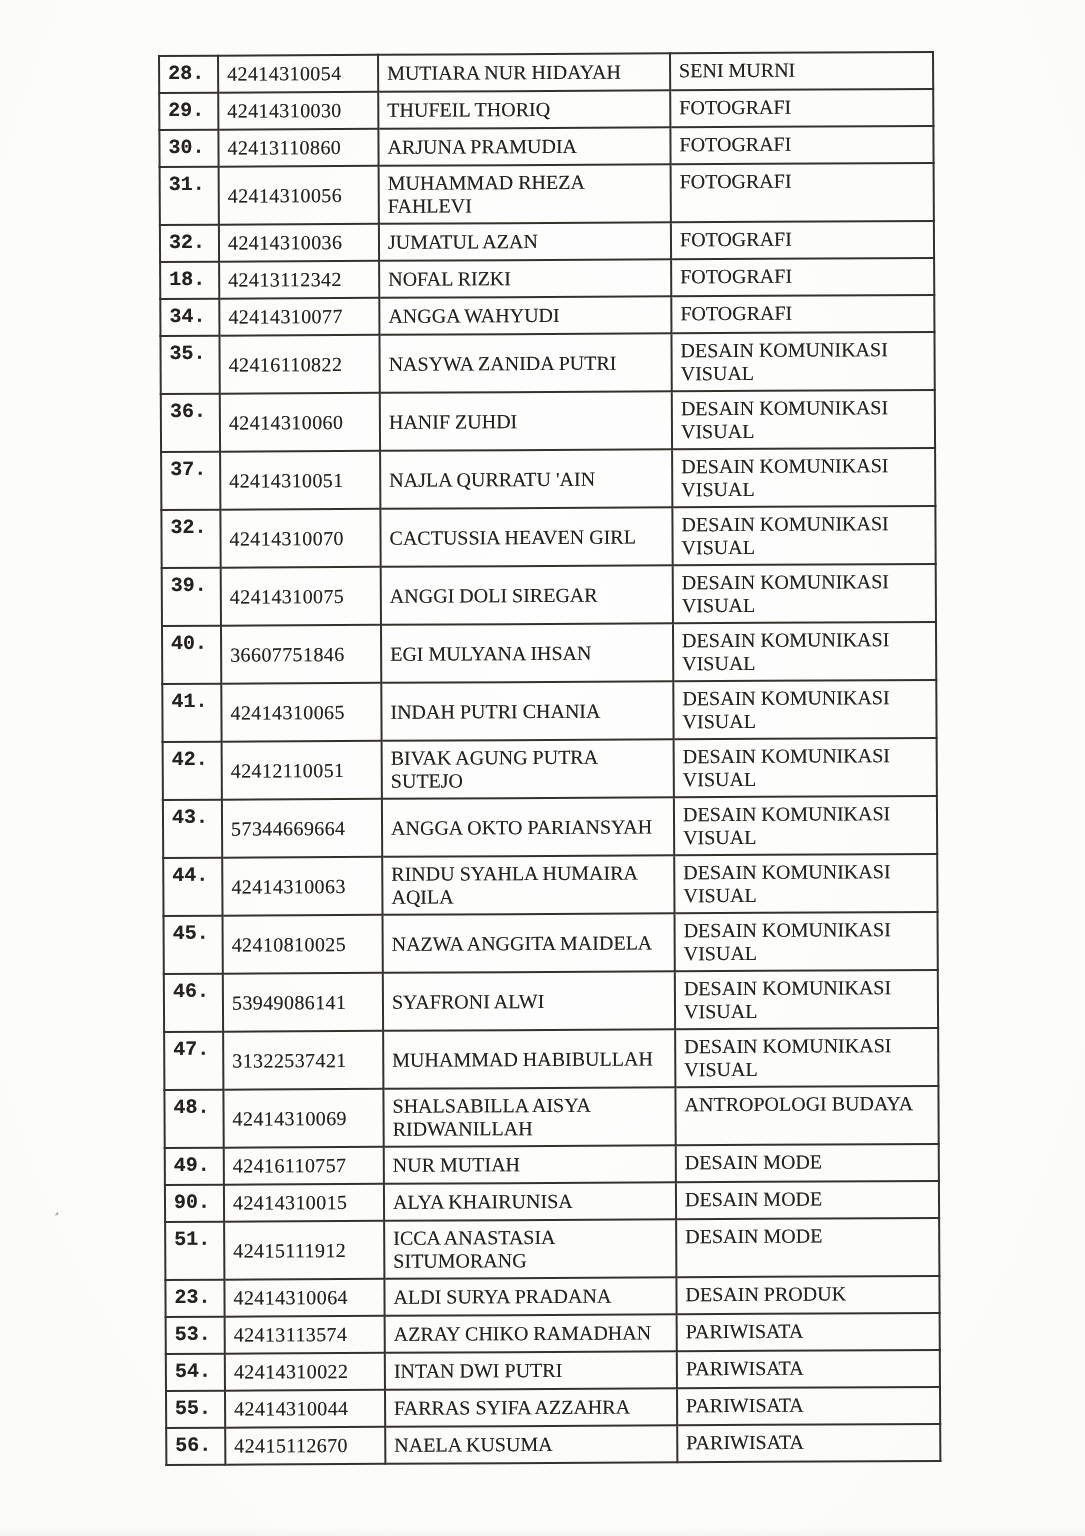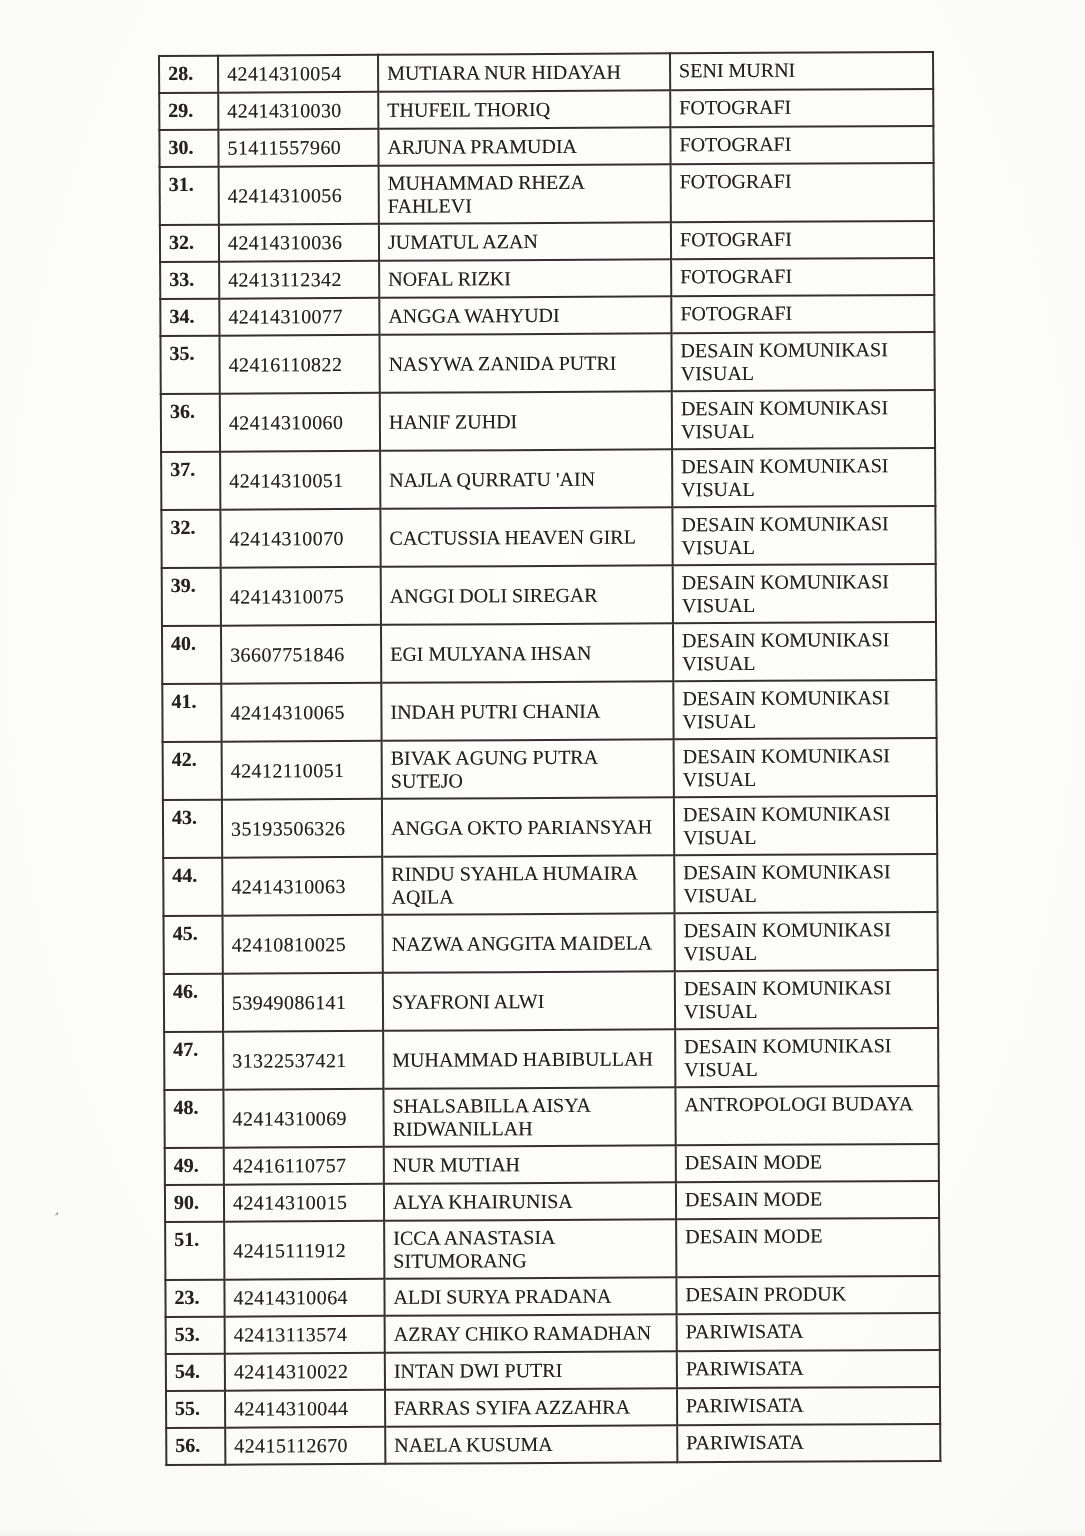--- a/index.html
+++ b/index.html
@@ -38,21 +38,21 @@
     border: 2px solid #35322e;
     color: #24221f;
     font-size: 20px;
     line-height: 23px;
     padding: 5px 8px;
     overflow: hidden;
     text-shadow: 0 0 0.6px rgba(36,34,31,0.45);
   }
   table.roster tr { height: 37px; }
   td.c-no {
-    font-family: Liberation Serif, serif;
+    font-family: Liberation Mono, monospace;
     font-weight: bold;
     font-size: 16.5px;
     vertical-align: top;
     padding-left: 12px;
     padding-top: 6px;
     color: #1d1b19;
   }
   td.c-id {
     vertical-align: middle;
     padding-left: 20px;
@@ -108,38 +108,38 @@
     <td class="c-prog">SENI MURNI</td>
   </tr>
           <tr>
     <td class="c-no">29.</td>
     <td class="c-id">42414310030</td>
     <td class="c-name">THUFEIL THORIQ</td>
     <td class="c-prog">FOTOGRAFI</td>
   </tr>
           <tr>
     <td class="c-no">30.</td>
-    <td class="c-id">51411557960</td>
+    <td class="c-id">42413110860</td>
     <td class="c-name">ARJUNA PRAMUDIA</td>
     <td class="c-prog">FOTOGRAFI</td>
   </tr>
           <tr>
     <td class="c-no">31.</td>
     <td class="c-id">42414310056</td>
     <td class="c-name">MUHAMMAD RHEZA FAHLEVI</td>
     <td class="c-prog">FOTOGRAFI</td>
   </tr>
           <tr>
     <td class="c-no">32.</td>
     <td class="c-id">42414310036</td>
     <td class="c-name">JUMATUL AZAN</td>
     <td class="c-prog">FOTOGRAFI</td>
   </tr>
           <tr>
-    <td class="c-no">33.</td>
+    <td class="c-no">18.</td>
     <td class="c-id">42413112342</td>
     <td class="c-name">NOFAL RIZKI</td>
     <td class="c-prog">FOTOGRAFI</td>
   </tr>
           <tr>
     <td class="c-no">34.</td>
     <td class="c-id">42414310077</td>
     <td class="c-name">ANGGA WAHYUDI</td>
     <td class="c-prog">FOTOGRAFI</td>
   </tr>
@@ -186,21 +186,21 @@
     <td class="c-prog">DESAIN KOMUNIKASI VISUAL</td>
   </tr>
           <tr>
     <td class="c-no">42.</td>
     <td class="c-id">42412110051</td>
     <td class="c-name">BIVAK AGUNG PUTRA SUTEJO</td>
     <td class="c-prog">DESAIN KOMUNIKASI VISUAL</td>
   </tr>
           <tr>
     <td class="c-no">43.</td>
-    <td class="c-id">35193506326</td>
+    <td class="c-id">57344669664</td>
     <td class="c-name">ANGGA OKTO PARIANSYAH</td>
     <td class="c-prog">DESAIN KOMUNIKASI VISUAL</td>
   </tr>
           <tr>
     <td class="c-no">44.</td>
     <td class="c-id">42414310063</td>
     <td class="c-name">RINDU SYAHLA HUMAIRA AQILA</td>
     <td class="c-prog">DESAIN KOMUNIKASI VISUAL</td>
   </tr>
           <tr>

